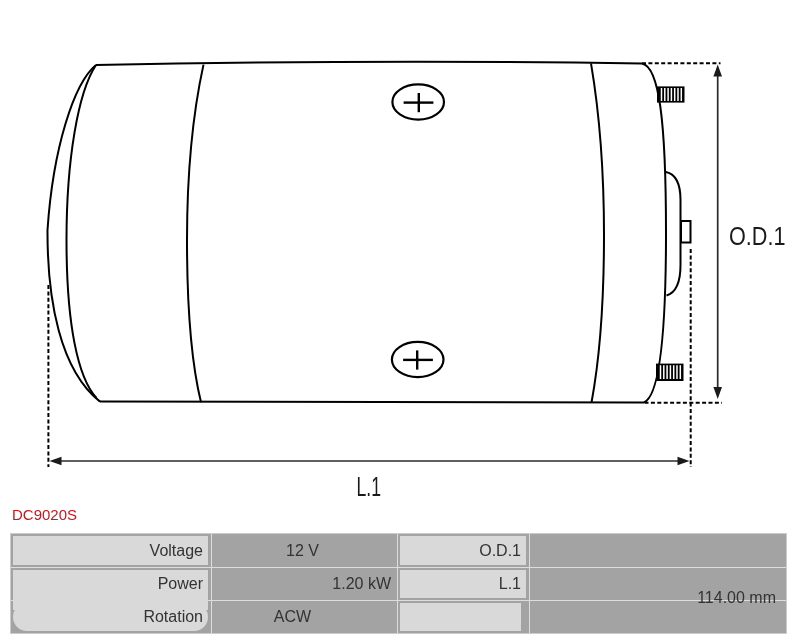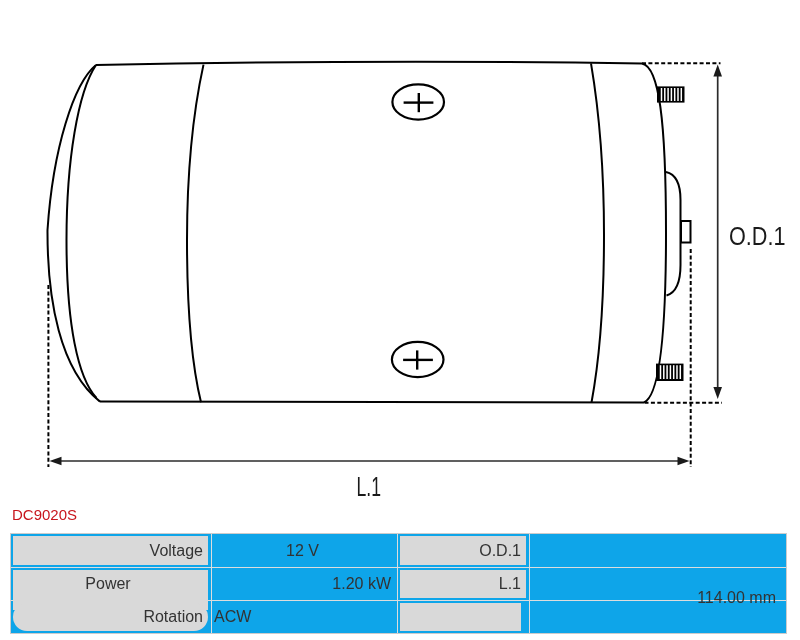--- a/index.html
+++ b/index.html
@@ -84,46 +84,46 @@
     <line x1="60" y1="461" x2="679" y2="461" stroke="#2b2b2b" stroke-width="1.7"></line>
     <polygon points="49.5,461 61.5,456.7 61.5,465.3" fill="#1a1a1a"></polygon>
     <polygon points="689.5,461 677.5,456.7 677.5,465.3" fill="#1a1a1a"></polygon>
   </g>
 
   <text x="356.5" y="495.5" font-size="27" fill="#1a1a1a" textLength="24.5" lengthAdjust="spacingAndGlyphs" font-family="Liberation Sans, sans-serif">L.1</text>
 </svg>
 
 <div class="abs" style="left:12px;top:506px;font-size:15px;color:#c8161d;">DC9020S</div>
 
-<div class="abs" style="left:10px;top:533px;width:775px;height:99px;border:1px solid #ccc;background:#0ea5e9;font-size:16px;color:#333;">
+<div class="abs" style="left:10px;top:533px;width:775px;height:99px;border:1px solid #ccc;background:#a3a3a3;font-size:16px;color:#333;">
 
   <div class="abs" style="left:0;top:33px;width:775px;height:1px;background:#ddd;"></div>
 
   <div class="abs" style="left:0;top:66px;width:775px;height:1px;background:#ddd;"></div>
 
   <div class="abs" style="left:200px;top:0;width:1px;height:99px;background:#ddd;"></div>
 
   <div class="abs" style="left:386px;top:0;width:1px;height:99px;background:#ddd;"></div>
 
   <div class="abs" style="left:518px;top:0;width:1px;height:99px;background:#ddd;"></div>
 
   <div class="abs" style="left:2px;top:2px;width:190px;height:29px;background:#d9d9d9;text-align:right;padding-right:5px;line-height:29px;">Voltage</div>
 
   <div class="abs" style="left:203px;top:2px;width:177px;height:29px;text-align:center;padding-right:13px;line-height:29px;">12 V</div>
 
   <div class="abs" style="left:389px;top:2px;width:121px;height:29px;background:#d9d9d9;text-align:right;padding-right:5px;line-height:29px;">O.D.1</div>
 
   <div class="abs" style="left:521px;top:2px;width:244px;height:29px;text-align:right;padding-right:5px;line-height:29px;margin-top:47px;">114.00 mm</div>
 
-  <div class="abs" style="left:2px;top:36px;width:190px;height:40px;background:#d9d9d9;text-align:center;padding-right:5px;line-height:28px;">Power</div>
+  <div class="abs" style="left:2px;top:36px;width:190px;height:40px;background:#d9d9d9;text-align:right;padding-right:5px;line-height:28px;">Power</div>
 
   <div class="abs" style="left:203px;top:36px;width:177px;height:28px;text-align:right;padding-right:0;line-height:28px;">1.20 kW</div>
 
   <div class="abs" style="left:389px;top:36px;width:121px;height:28px;background:#d9d9d9;text-align:right;padding-right:5px;line-height:28px;">L.1</div>
 
 
   <div class="abs" style="left:2px;top:69px;width:190px;height:28px;background:#d9d9d9;text-align:right;padding-right:5px;line-height:28px;border-radius:14px;">Rotation</div>
 
-  <div class="abs" style="left:203px;top:69px;width:177px;height:28px;text-align:left;padding-right:5px;line-height:28px;">ACW</div>
+  <div class="abs" style="left:193px;top:69px;width:177px;height:28px;text-align:center;padding-right:5px;line-height:28px;">ACW</div>
 
   <div class="abs" style="left:389px;top:69px;width:121px;height:28px;background:#d9d9d9;"></div>
 </div>
 </div>
 
 </body></html>

